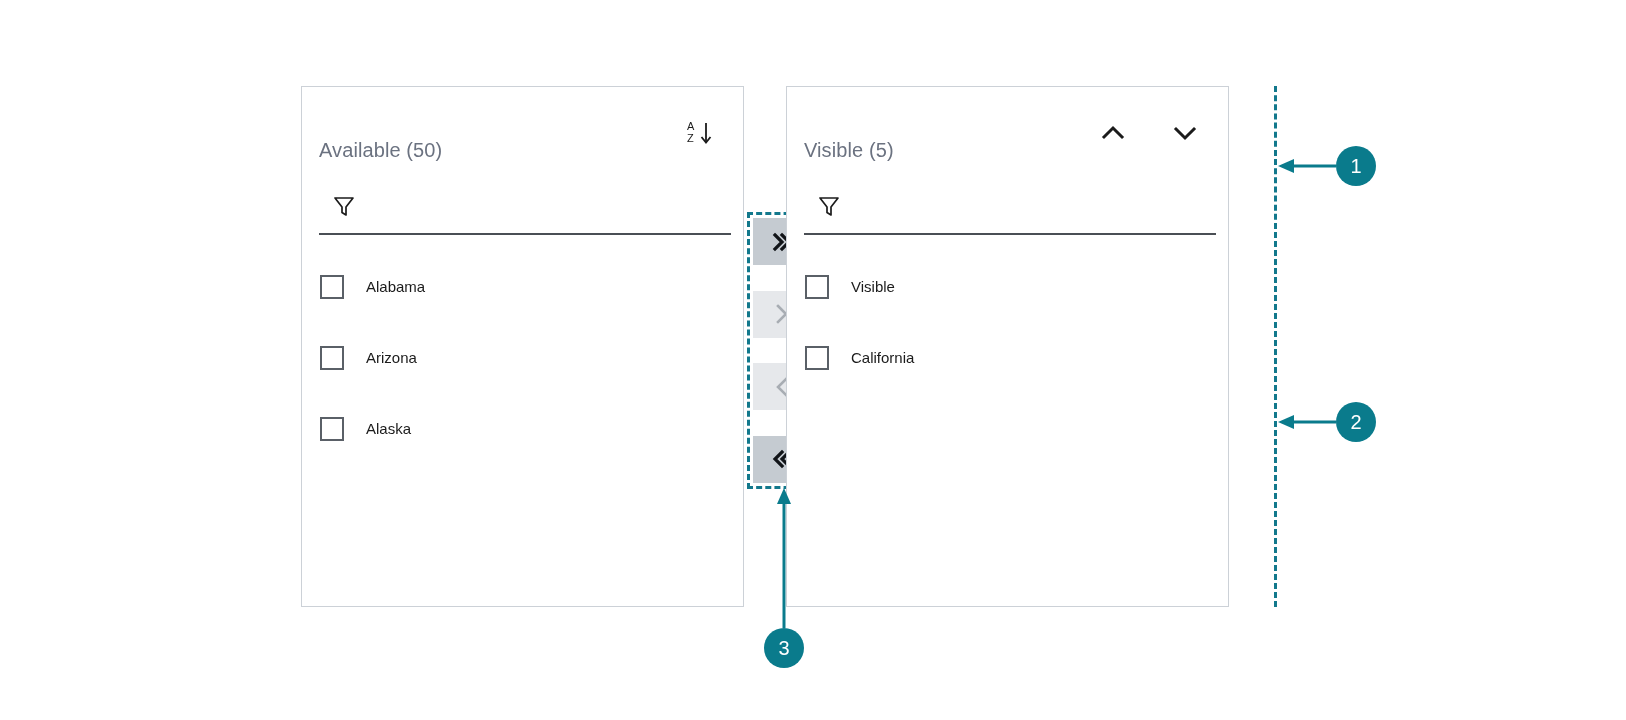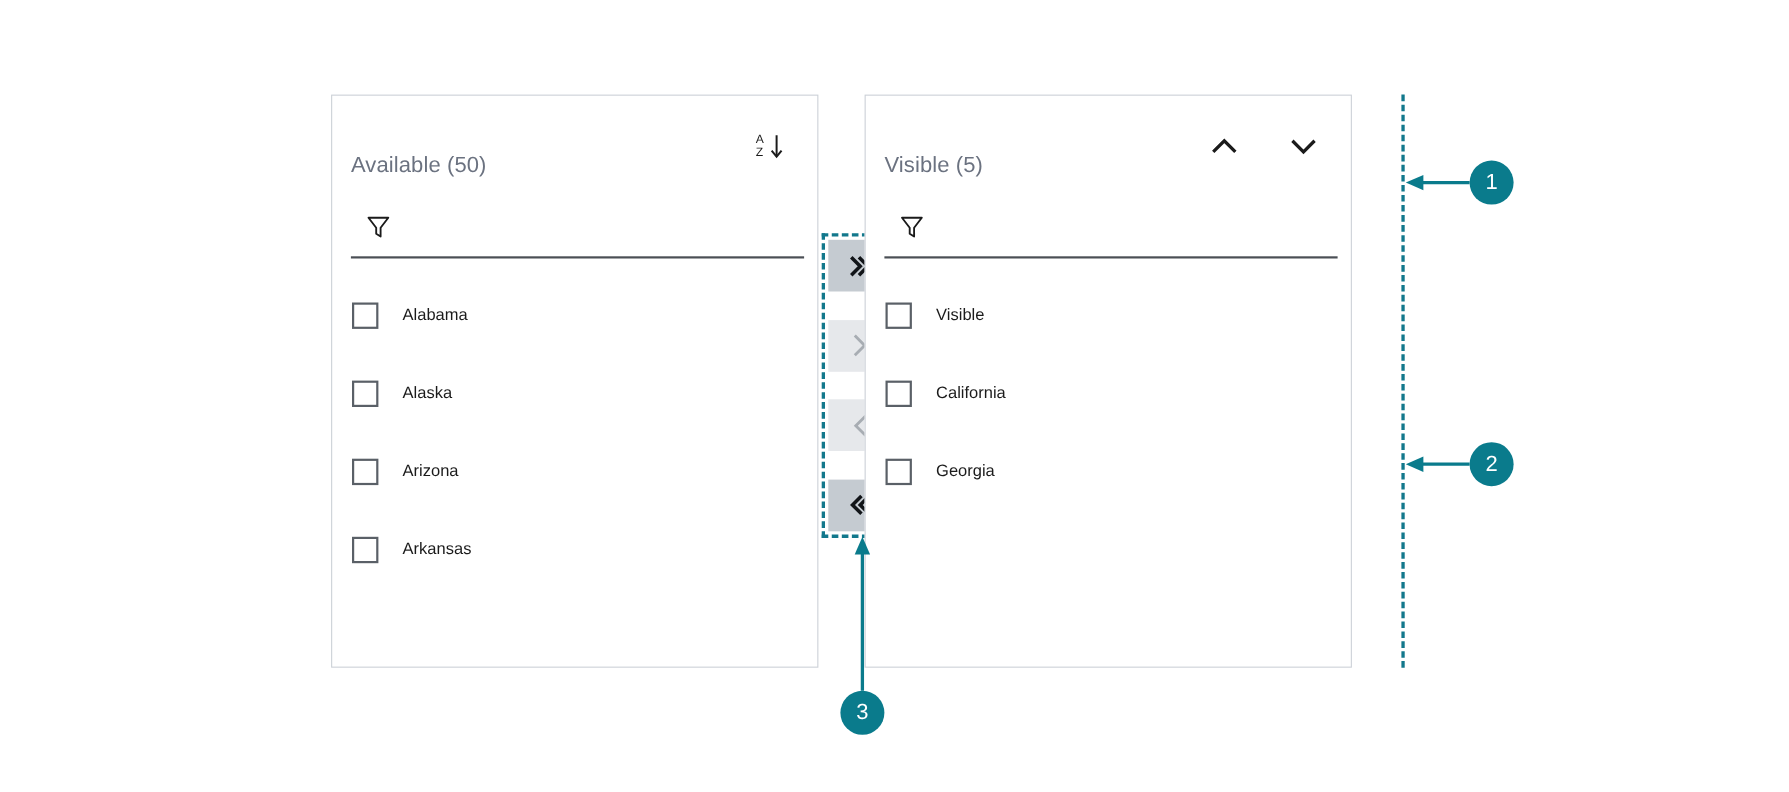--- a/index.html
+++ b/index.html
@@ -188,29 +188,25 @@
       <input class="filter-input" type="text" placeholder="" style="">
     </div>
 
     <div class="option-list">
       <div class="option-item">
         <span class="cb"></span>
         <span class="option-label">Alabama</span>
       </div>
       <div class="option-item">
         <span class="cb"></span>
+        <span class="option-label">Arizona</span>
+      </div>
+      <div class="option-item">
+        <span class="cb"></span>
         <span class="option-label">Alaska</span>
-      </div>
-      <div class="option-item">
-        <span class="cb"></span>
-        <span class="option-label">Arizona</span>
-      </div>
-      <div class="option-item">
-        <span class="cb"></span>
-        <span class="option-label">Arkansas</span>
       </div>
     </div>
   </div>
 
   <div id="transfer-buttons">
     <button class="xfer-btn enabled">
       <svg width="26" height="26" viewBox="0 0 26 26">
         <path d="M6 6 L13 13 L6 20" fill="none" stroke="currentColor" stroke-width="3.2" stroke-linecap="square"></path>
         <path d="M13 6 L20 13 L13 20" fill="none" stroke="currentColor" stroke-width="3.2" stroke-linecap="square"></path>
       </svg>
@@ -262,24 +258,20 @@
 
     <div class="option-list">
       <div class="option-item">
         <span class="cb"></span>
         <span class="option-label">Visible</span>
       </div>
       <div class="option-item">
         <span class="cb"></span>
         <span class="option-label">California</span>
       </div>
-      <div class="option-item">
-        <span class="cb"></span>
-        <span class="option-label">Georgia</span>
-      </div>
     </div>
   </div>
 
   <div class="ann-dash" id="ann-region-1"></div>
   <div class="ann-dash" id="ann-region-2"></div>
 
   <svg class="ann-svg">
 
     <line x1="1336" y1="166" x2="1292" y2="166" stroke="#0a7b8c" stroke-width="3"></line>
     <polygon points="1278,166 1294,159 1294,173" fill="#0a7b8c"></polygon>

